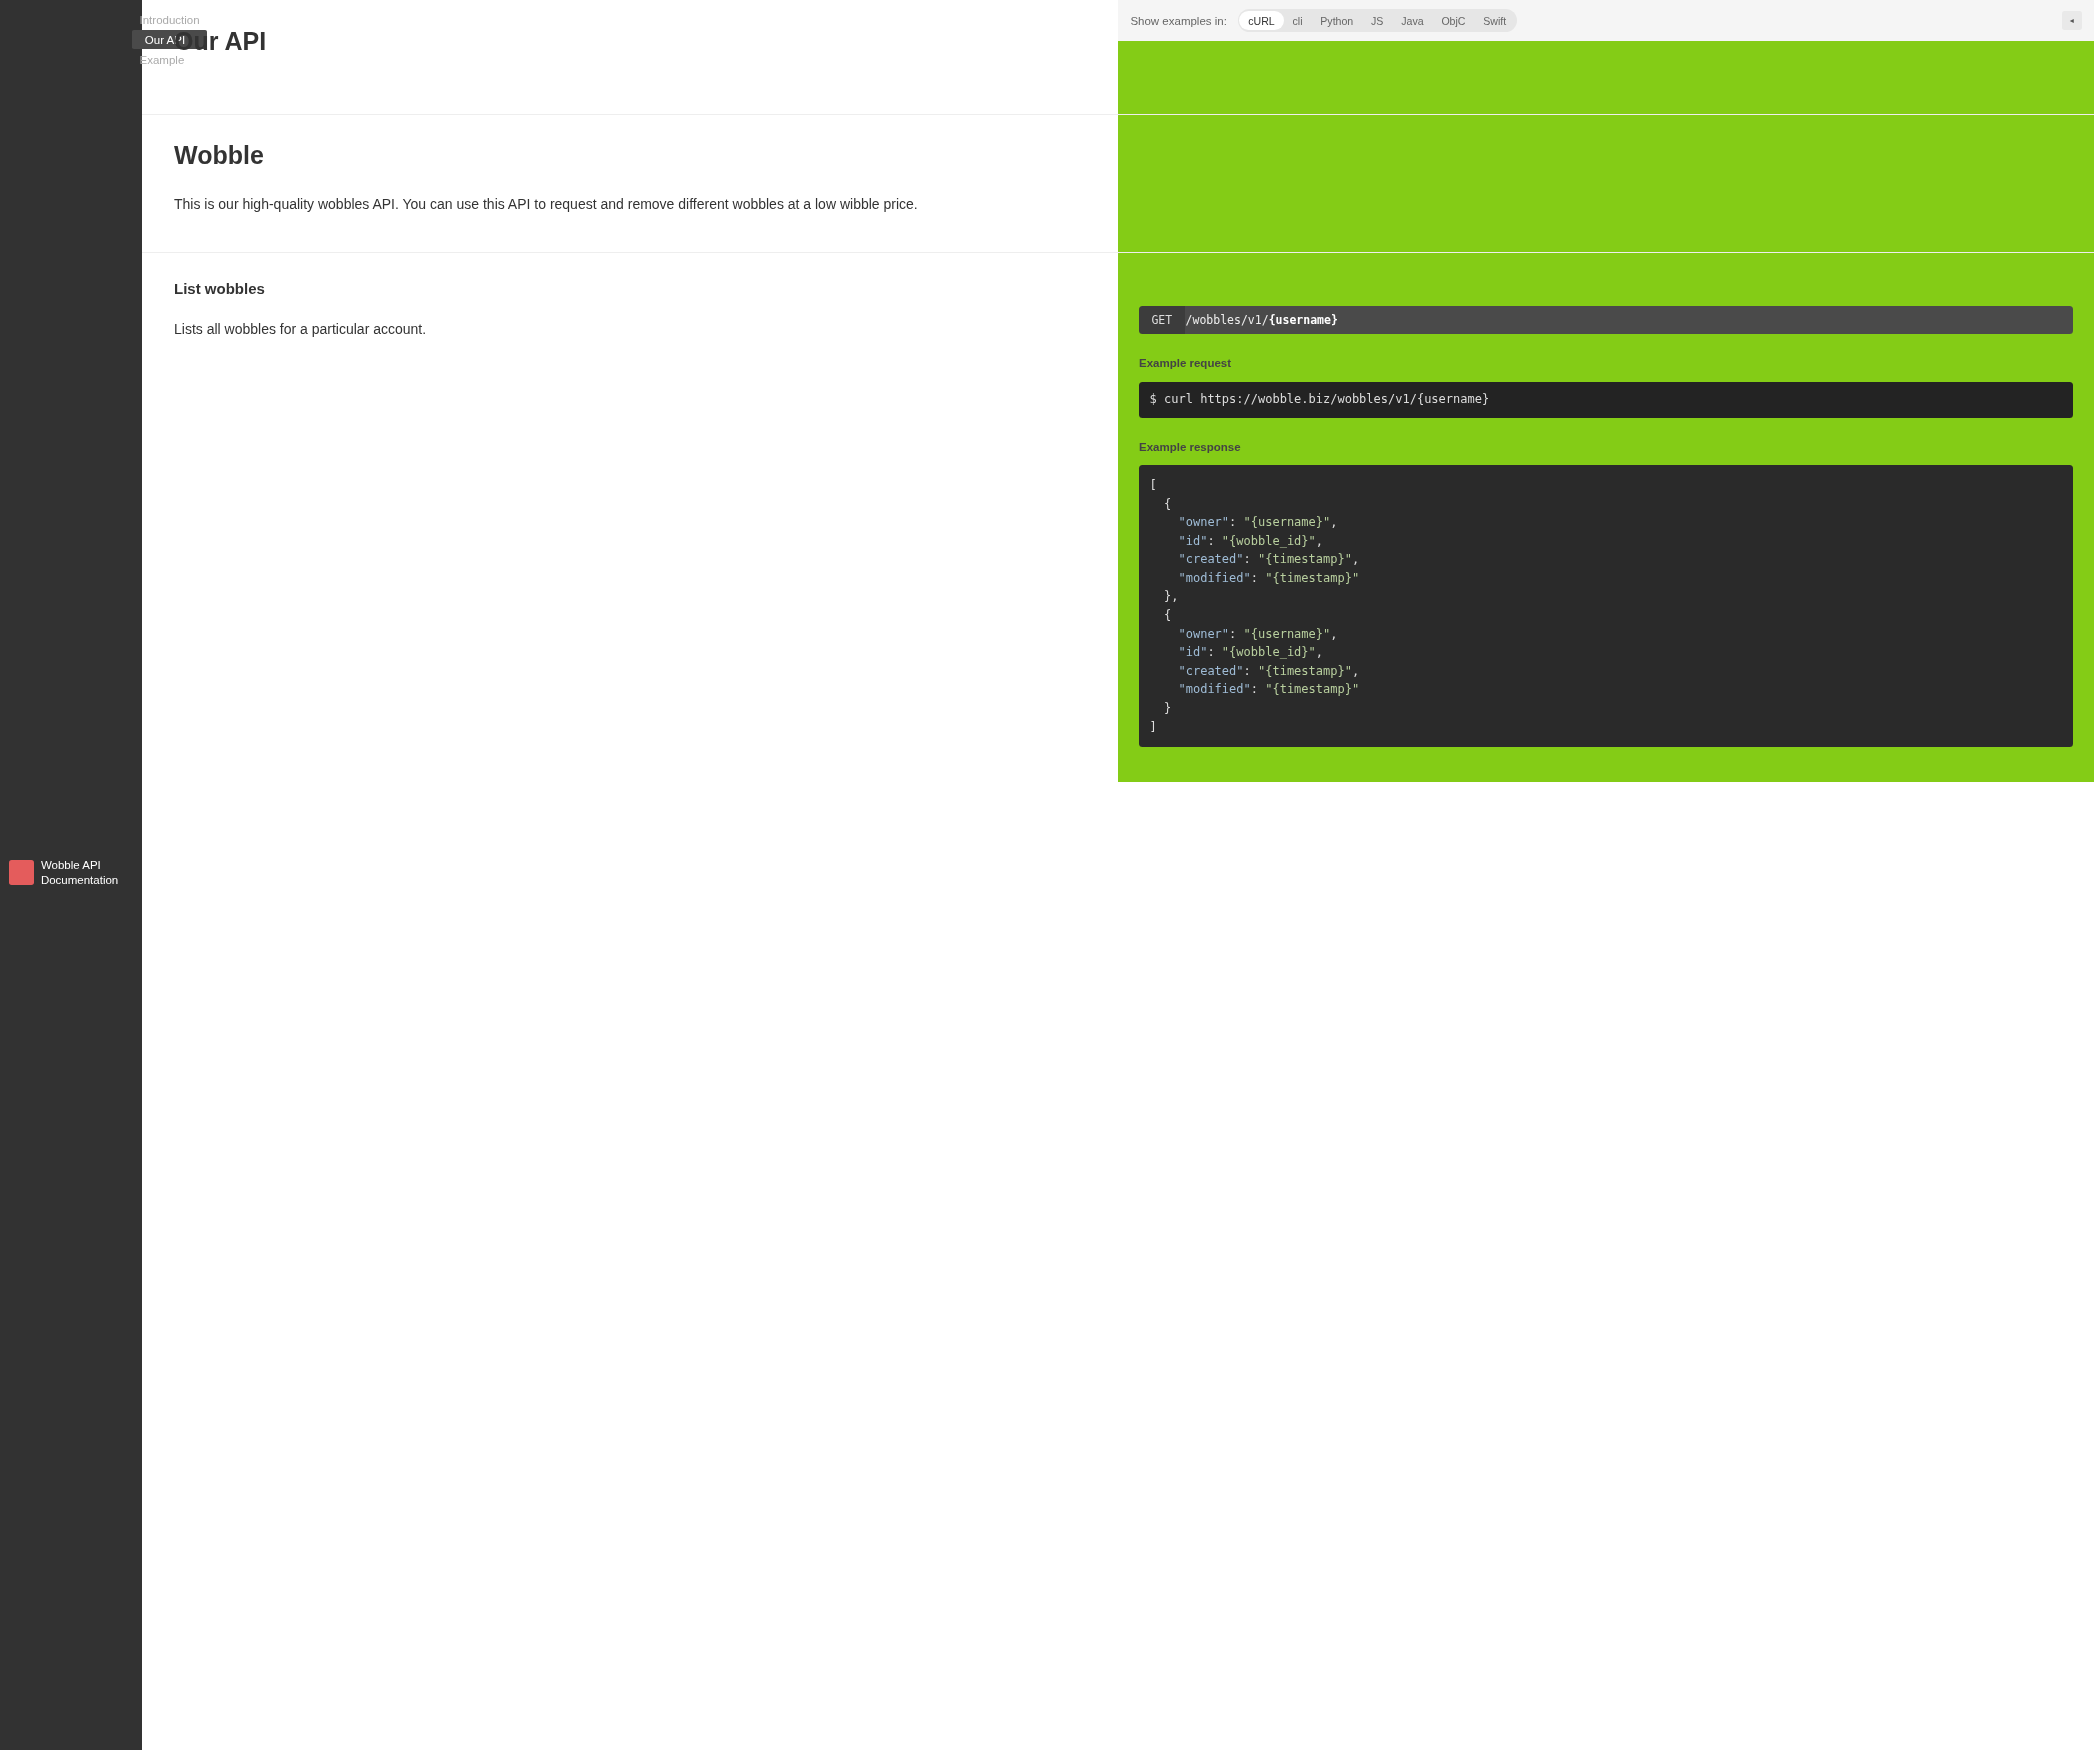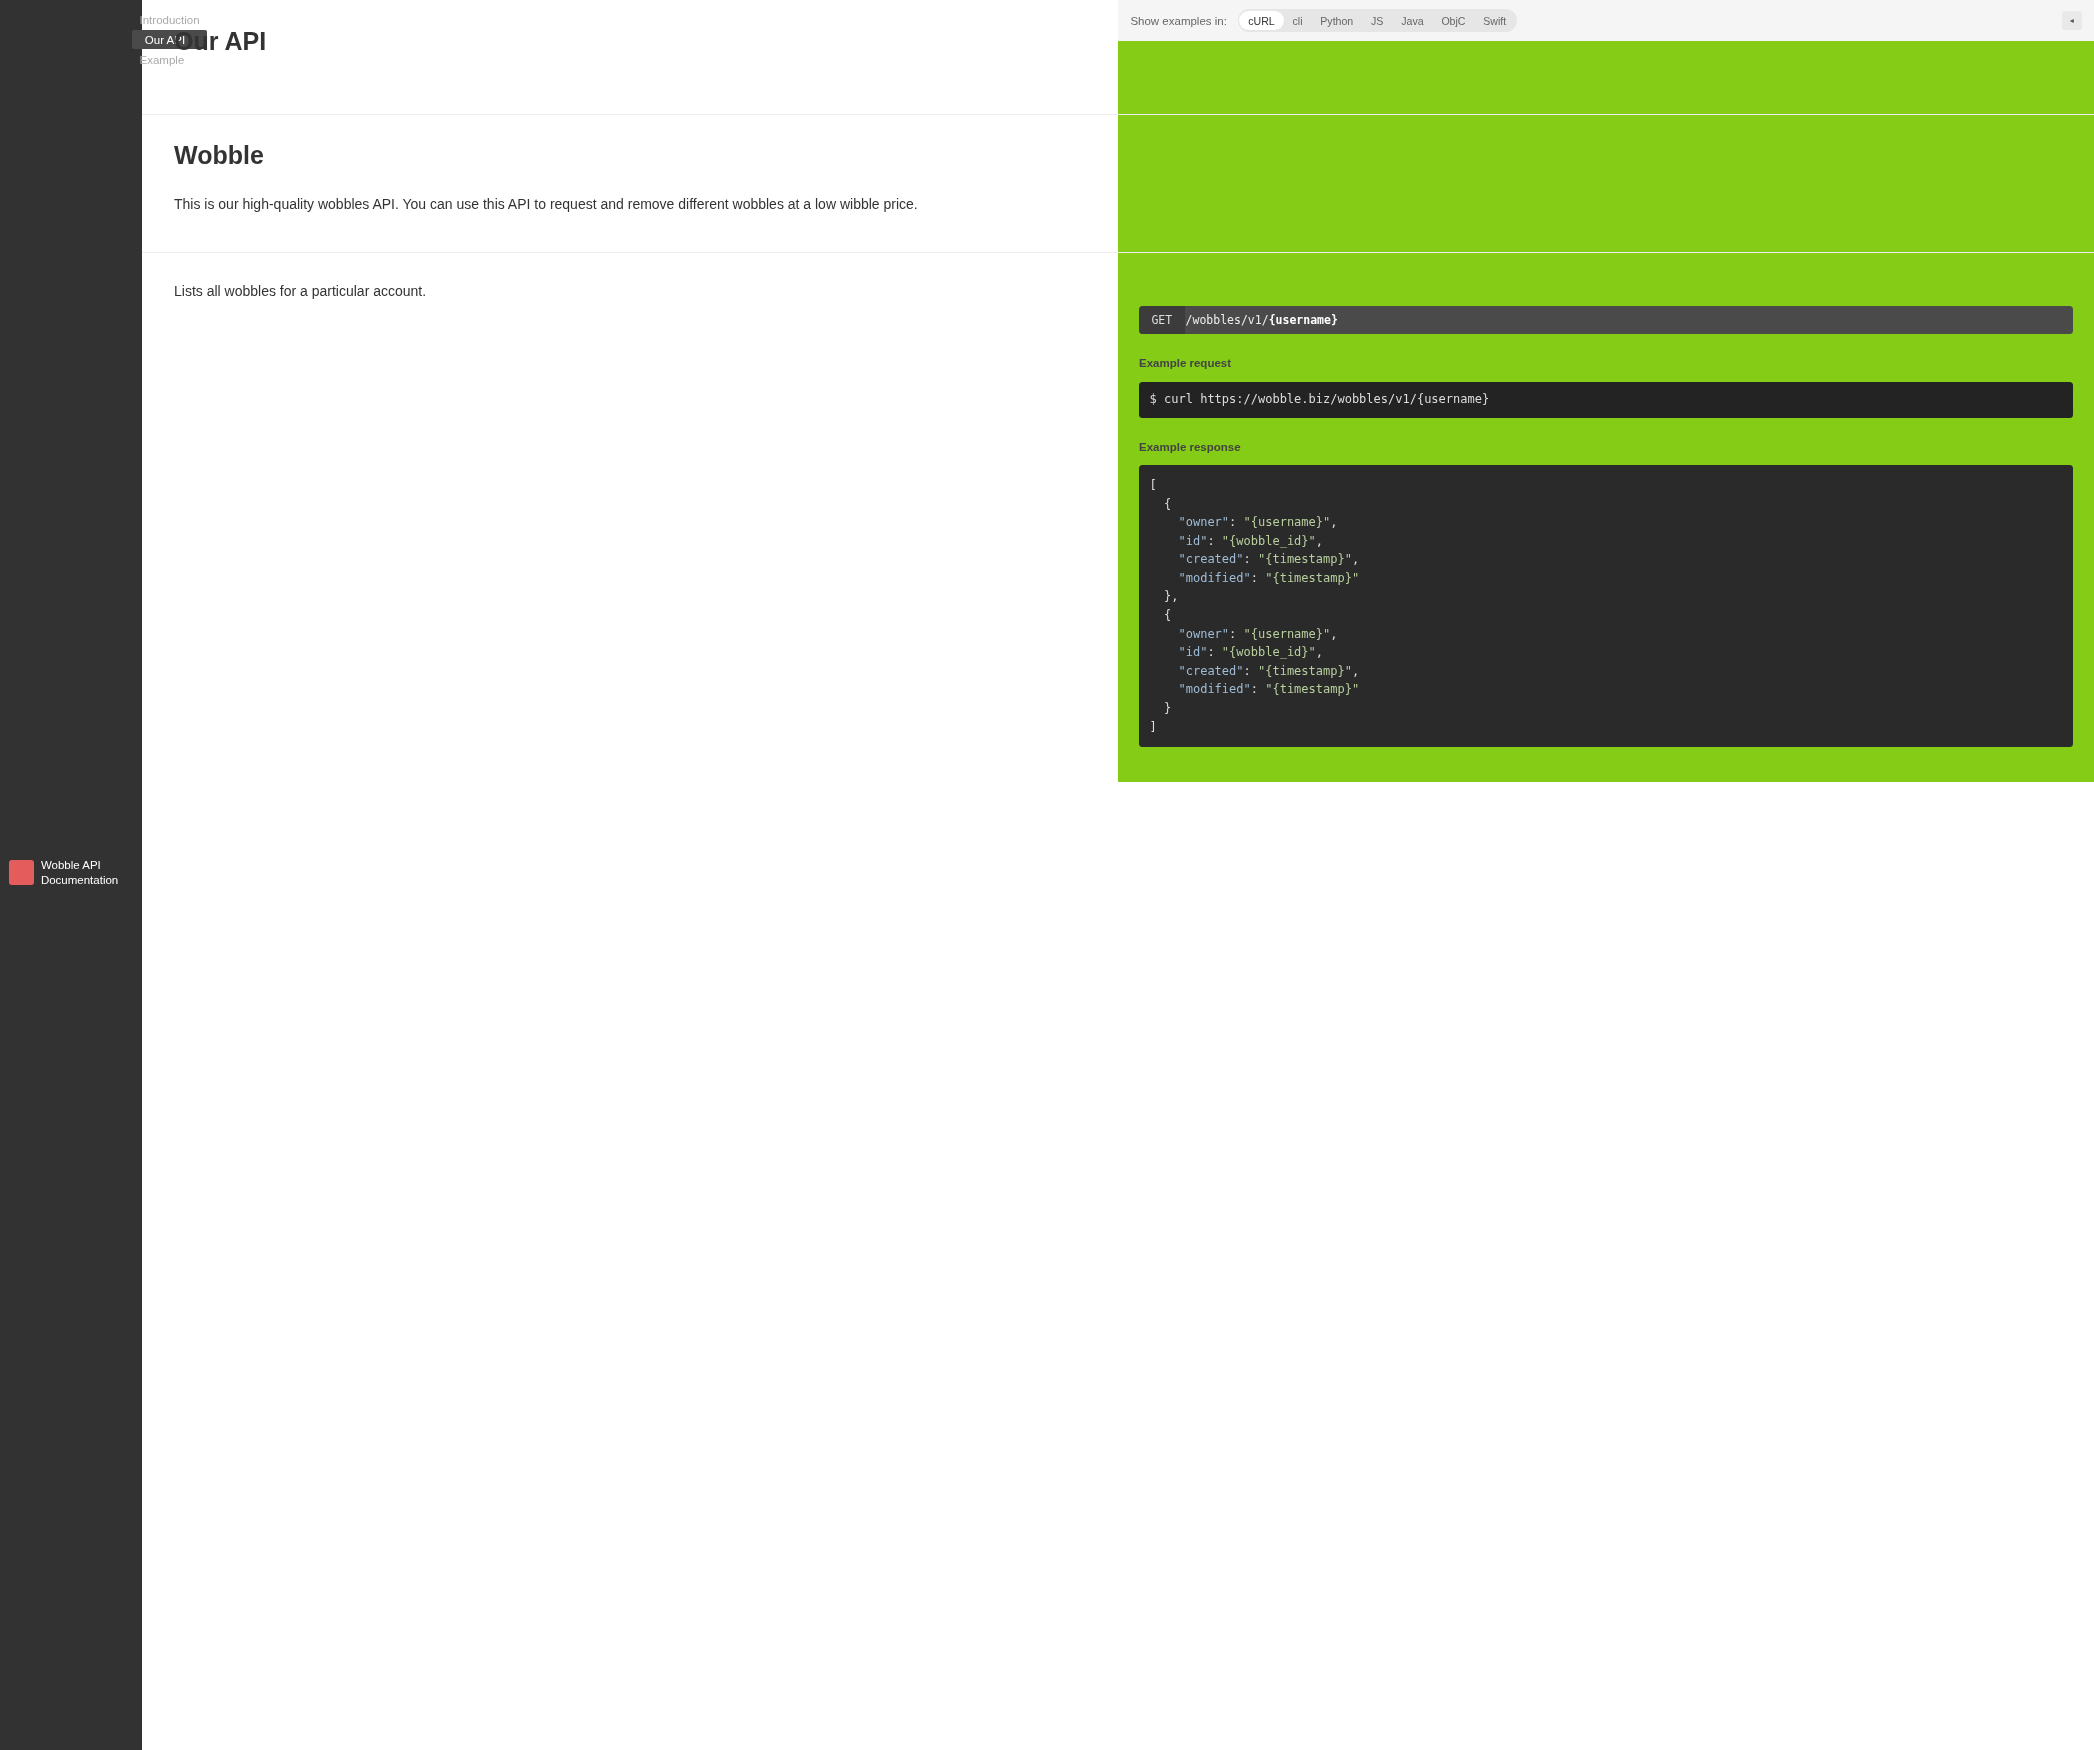--- a/index.html
+++ b/index.html
@@ -248,20 +248,21 @@
     <div class="section">
       <div class="left">
         <h2 class="section-title">Wobble</h2>
         <p class="section-text">This is our high-quality wobbles API. You can use this API to request and remove different wobbles at a low wibble price.</p>
       </div>
       <div class="right"></div>
     </div>
 
     <div class="section" style="border-bottom:none">
       <div class="left">
+        <h3 class="section-subtitle">List wobbles</h3>
         <p class="section-text">Lists all wobbles for a particular account.</p>
       </div>
       <div class="right">
         <div class="endpoint">
           <div class="endpoint-method">GET</div>
           <div class="endpoint-path"><span>/wobbles/v1/</span><b>{username}</b></div>
         </div>
 
         <div class="ex-label">Example request</div>
         <pre class="code">$ curl https://wobble.biz/wobbles/v1/{username}</pre>

